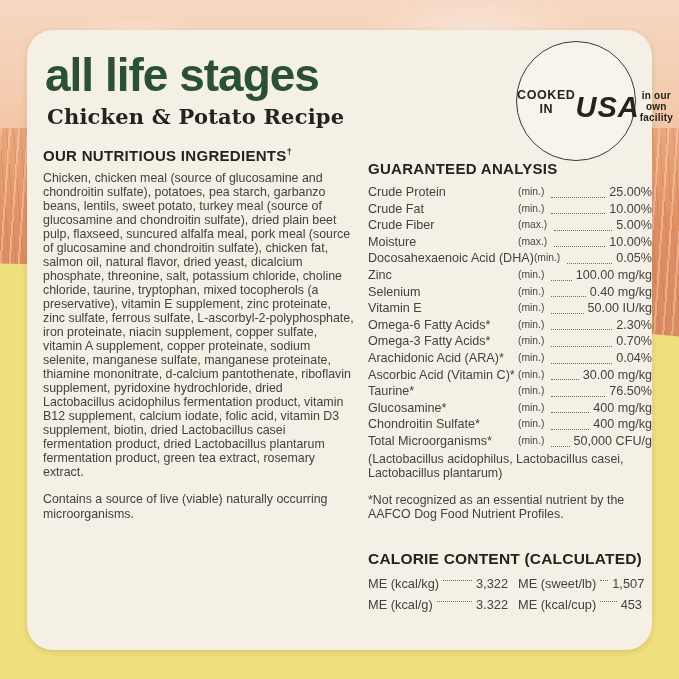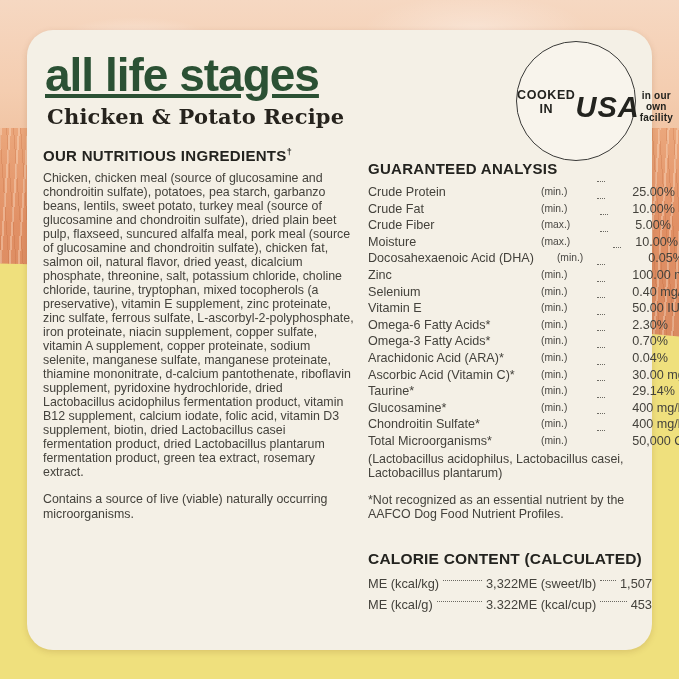--- a/index.html
+++ b/index.html
@@ -34,21 +34,20 @@
   
   .card{
     position:absolute;left:27px;top:30px;width:625px;height:620px;
     background:#f4f0e6;border-radius:26px;
     box-shadow:0 2px 6px rgba(120,70,30,.18);
   }
   .title{
     position:absolute;left:18px;top:18px;
     font-size:46px;font-weight:800;letter-spacing:-1px;
     color:#2b5134;
-    text-decoration:underline;
   }
   .subtitle{
     position:absolute;left:20px;top:74px;
     font-family:"DejaVu Serif", serif;
     font-size:21px;font-weight:700;color:#26231d;letter-spacing:.2px;
   }
   
   .badge{
     position:absolute;left:489px;top:11px;width:118px;height:118px;
     border:1.5px solid #3a3a38;border-radius:50%;
@@ -74,22 +73,22 @@
   .ingredients-body{
     font-size:12.4px;line-height:1.13;margin:0;
   }
   .footnote{
     font-size:12.4px;line-height:1.15;margin:13px 0 0 0;
   }
   sup.mark{font-size:9px;vertical-align:super;line-height:0;}
   
   .ga-rows{margin-top:2px;}
   .ga-row{
-    display:flex;align-items:flex-start;
-    font-size:12.6px;line-height:16.6px;white-space:nowrap;gap:23px;
+    display:flex;align-items:flex-end;
+    font-size:12.6px;line-height:16.6px;white-space:nowrap;
   }
   .ga-name{flex:0 0 auto;min-width:150px;}
   .ga-basis{flex:0 0 auto;font-size:10.3px;color:#4a4844;padding-right:3px;}
   .ga-dots{
     flex:1 1 auto;border-bottom:1.6px dotted #6b6962;
     margin:0 4px;transform:translateY(-3px);min-width:8px;
   }
   .ga-val{flex:0 0 auto;text-align:right;}
   .ga-paren{font-size:12.4px;line-height:1.15;margin-top:2px;}
   .ga-footnote{font-size:12.4px;line-height:1.15;margin-top:13px;}
@@ -100,21 +99,21 @@
   }
   .cal-grid{
     display:grid;grid-template-columns:150px 134px;column-gap:0;row-gap:6px;
   }
   .cal-entry{display:flex;align-items:center;font-size:12.8px;white-space:nowrap;}
   .cal-label{flex:0 0 auto;}
   .cal-dots{
     flex:1 1 auto;border-bottom:1.6px dotted #6b6962;
     margin:0 4px;transform:translateY(-3px);min-width:8px;
   }
-  .cal-val{flex:0 0 auto;}
+  .cal-val{flex:0 0 auto;padding-right:10px;}
 </style>
 </head>
 <body>
 
 <div class="bg-sky"></div>
 <div class="bg-field"></div>
 <div class="bg-yellow"></div>
 
 <div class="card">
 
@@ -220,21 +219,21 @@
     <span class="ga-name">Ascorbic Acid (Vitamin C)*</span>
     <span class="ga-basis">(min.)</span>
     <span class="ga-dots"></span>
     <span class="ga-val">30.00 mg/kg</span>
   </div>
 
   <div class="ga-row">
     <span class="ga-name">Taurine*</span>
     <span class="ga-basis">(min.)</span>
     <span class="ga-dots"></span>
-    <span class="ga-val">29.14%</span>
+    <span class="ga-val">76.50%</span>
   </div>
 
   <div class="ga-row">
     <span class="ga-name">Glucosamine*</span>
     <span class="ga-basis">(min.)</span>
     <span class="ga-dots"></span>
     <span class="ga-val">400 mg/kg</span>
   </div>
 
   <div class="ga-row">

